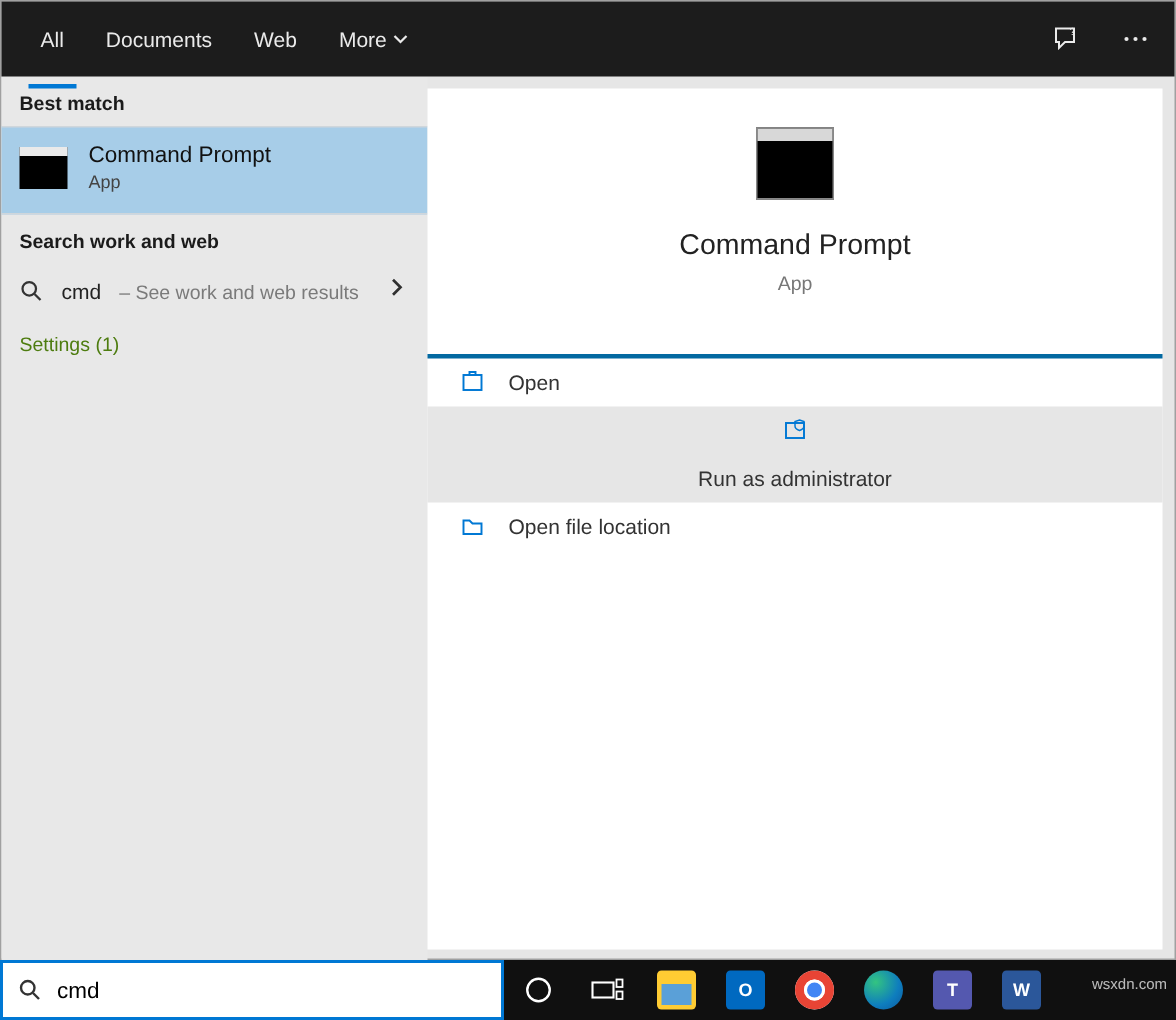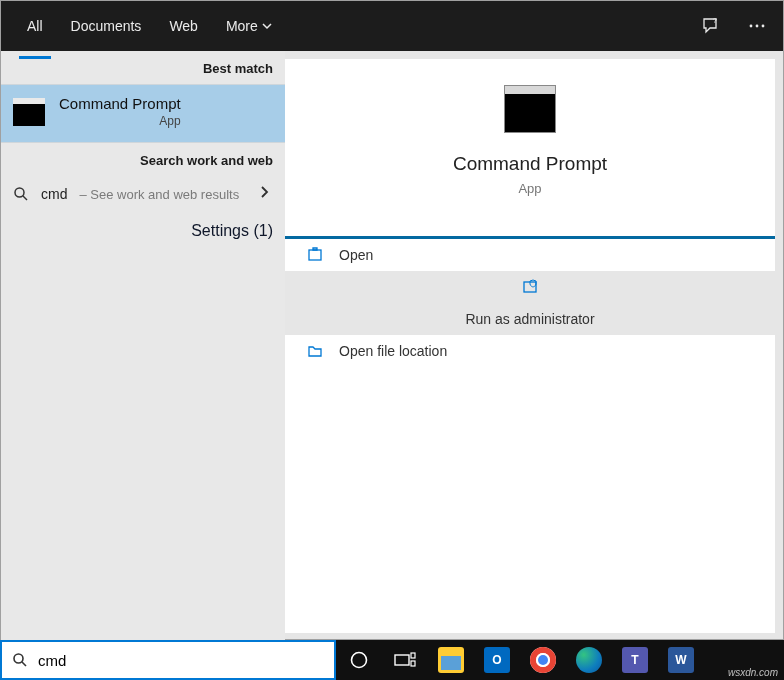--- a/index.html
+++ b/index.html
@@ -11,38 +11,38 @@
   .tabs-bar { height: 50px; background: #1c1c1c; display: flex; align-items: center; padding-left: 12px; position: relative; }
   .tab { color: #eaeaea; font-size: 14px; padding: 0 14px; height: 66px; display: flex; align-items: center; cursor: pointer; position: relative; }
   .tab.active::after { content: ""; position: absolute; left: 6px; right: 6px; bottom: 0; height: 3px; background: #0078d4; }
   .tab-more { display: flex; align-items: center; }
   .tab-more svg { margin-left: 4px; }
   .tabs-right { position: absolute; right: 12px; top: 0; height: 50px; display: flex; align-items: center; gap: 18px; }
   .tabs-right .icon { color: #eaeaea; cursor: pointer; display:flex; align-items:center; justify-content:center; width:28px; height:28px; }
 
   
   .content { display: flex; height: calc(640px - 50px); }
-  .left  { width: 284px; background: #e8e8e8; display: flex; flex-direction: column; text-align: right; }
+  .left  { width: 284px; background: #e8e8e8; display: flex; flex-direction: column; }
   .right { flex: 1; background: #ffffff; position: relative; margin: 8px 8px 8px 0; }
 
   
   .section-label { font-size: 13px; font-weight: 600; color: #1b1b1b; padding: 10px 12px 8px; }
 
   .best-match { background: #a7cde8; padding: 10px 12px 14px; display: flex; align-items: center; gap: 14px; cursor:pointer; border-top:1px solid #cfd6db; border-bottom:1px solid #cfd6db; }
   .cmd-thumb { width: 32px; height: 28px; background: #000; position: relative; }
   .cmd-thumb::before { content: ""; position: absolute; top: 0; left: 0; right: 0; height: 6px; background: #eaeaea; }
   .bm-title { font-size: 15px; color: #111; }
   .bm-sub   { font-size: 12px; color: #444; margin-top: 2px; }
 
   .web-row { display:flex; align-items:center; padding: 10px 12px; gap: 12px; cursor:pointer; position:relative; }
   .web-row .q { font-size: 14px; color: #222; }
   .web-row .hint { font-size: 13px; color: #7a7a7a; }
   .web-row .arrow { position:absolute; right:16px; top:50%; transform:translateY(-50%); color:#303030; }
 
-  .settings-row { padding: 10px 12px; font-size: 16px; color:#0f172a; cursor:pointer; }
+  .settings-row { padding: 10px 12px; font-size: 13px; color:#4d7c0f; cursor:pointer; }
 
   
   .preview-head { display:flex; flex-direction:column; align-items:center; padding-top: 24px; }
   .preview-thumb { width: 56px; height: 52px; background:#fff; display:flex; align-items:center; justify-content:center; }
   .preview-thumb-inner { width:52px; height:48px; background:#000; position:relative; border:1px solid #888; }
   .preview-thumb-inner::before { content:""; position:absolute; top:0; left:0; right:0; height:8px; background:#d8d8d8; }
   .preview-title { font-size: 19px; color:#222; margin-top:18px; }
   .preview-sub   { font-size: 13px; color:#777; margin-top:6px; }
 
   .actions { margin-top: 40px; border-top:3px solid #0369a1; }
@@ -59,21 +59,21 @@
   .app-ico { width:26px; height:26px; border-radius:3px; display:flex; align-items:center; justify-content:center; font-size:12px; font-weight:700; color:#fff; position:relative; }
   .folder { background:#ffcc33; }
   .folder::after { content:""; position:absolute; left:3px; right:3px; bottom:3px; height:14px; background:#5aa0d8; }
   .outlook { background:#0069c0; }
   .chrome { background:#fff; border-radius:50%; box-shadow:inset 0 0 0 6px #e84435; position:relative; }
   .chrome::after { content:""; position:absolute; width:10px; height:10px; background:#4285f4; border-radius:50%; left:8px; top:8px; box-shadow:0 0 0 2px #fff; }
   .edge { background: radial-gradient(circle at 30% 30%, #33c481 0%, #0e7dbe 60%, #0c5a9e 100%); border-radius:50%; }
   .teams { background:#5458af; }
   .word  { background:#2b579a; }
 
-  .watermark { position:absolute; right:6px; bottom:2px; font-size:10px; color:#e6e6e6; opacity:.8; pointer-events:none; font-style:italic; }
+  .watermark { position:absolute; right:6px; bottom:18px; font-size:10px; color:#e6e6e6; opacity:.8; pointer-events:none; }
 </style>
 </head>
 <body>
 
 <div class="window">
 
   <div class="tabs-bar">
     <div class="tab active">All</div>
     <div class="tab">Documents</div>
     <div class="tab">Web</div>

